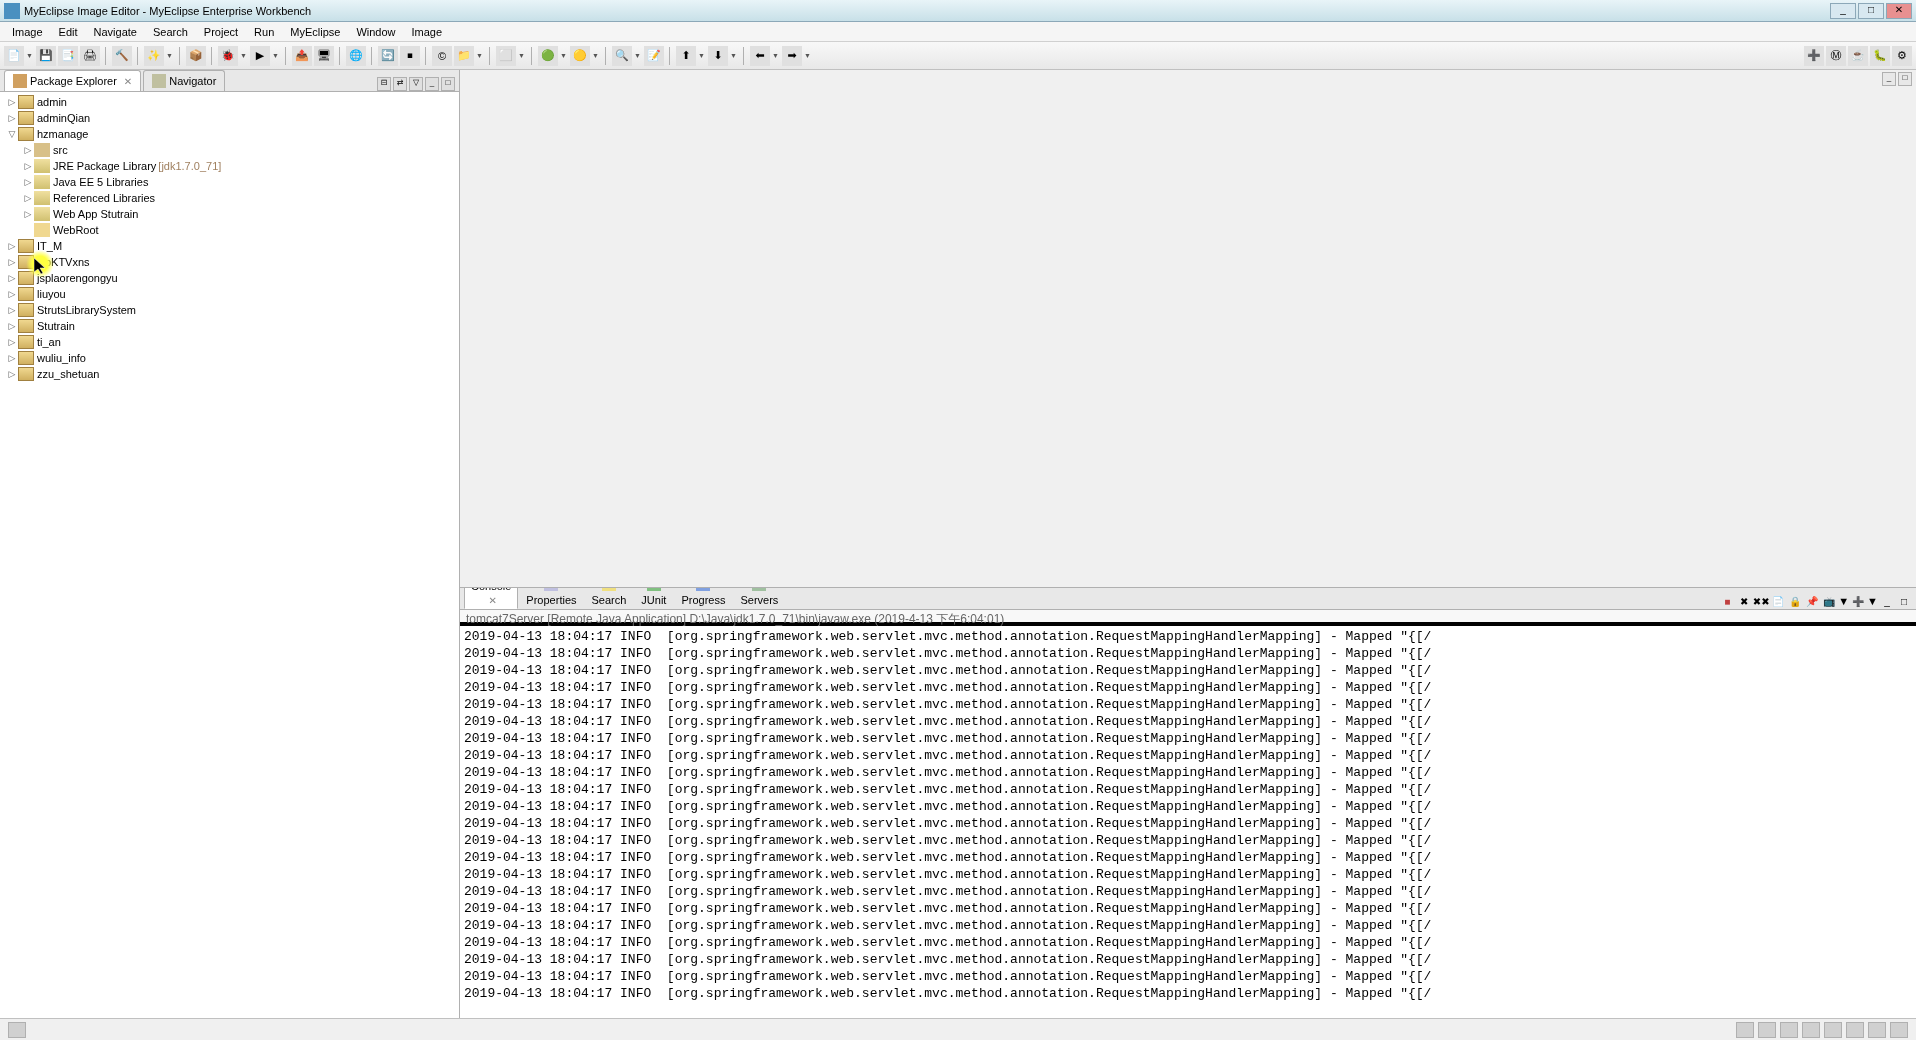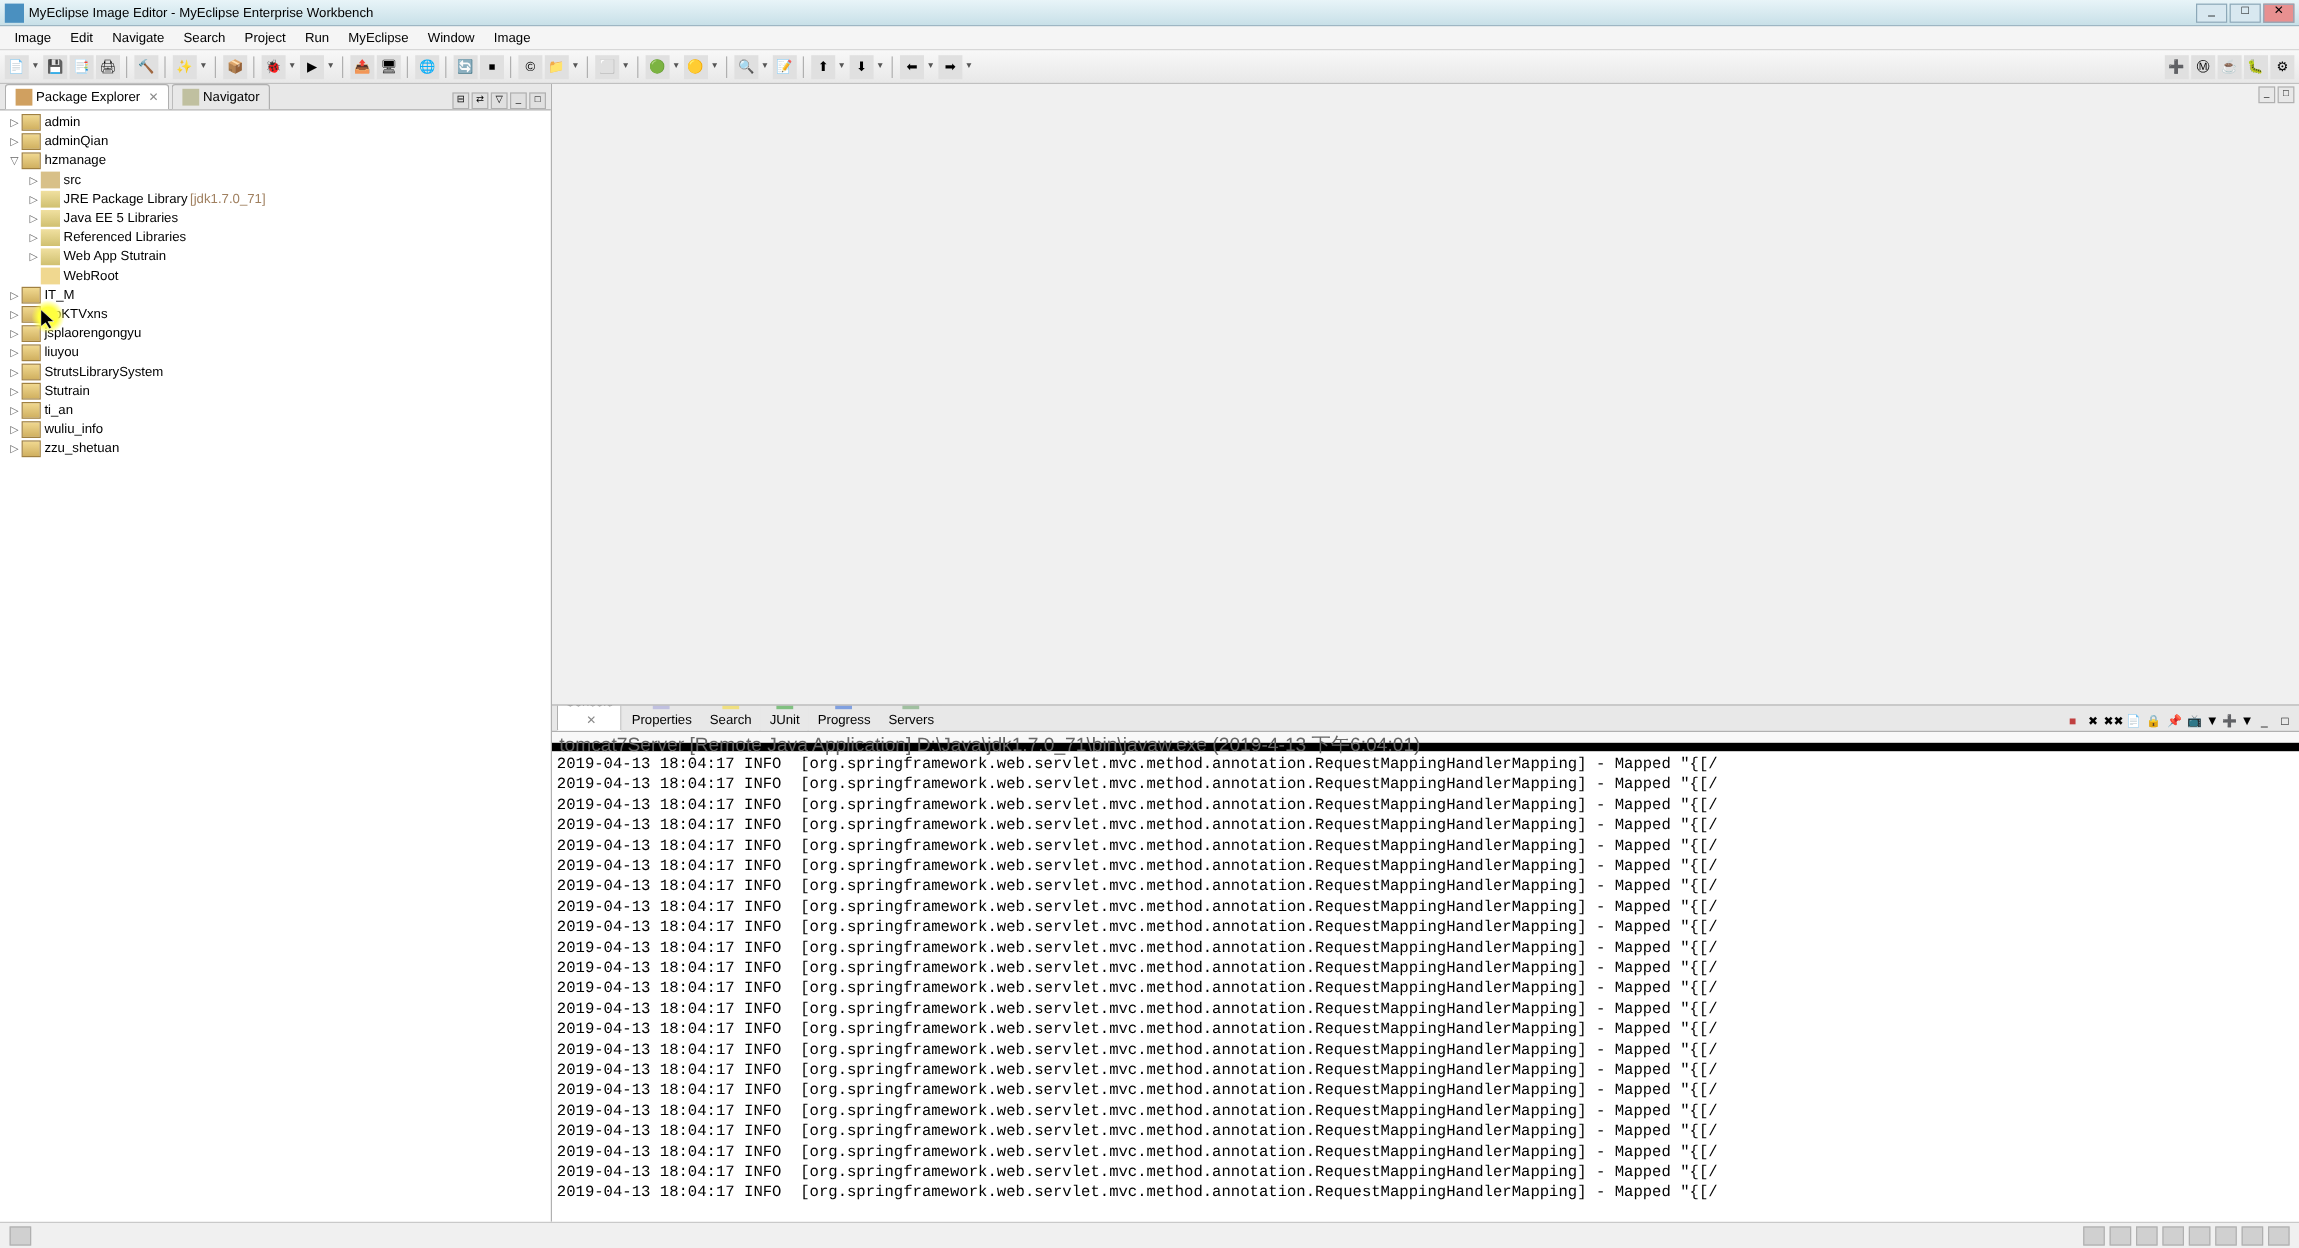--- a/index.html
+++ b/index.html
@@ -68,21 +68,21 @@
 .bottom-tab .tab-icon.props { background: #c0c0e0; }
 .bottom-tab .tab-icon.search { background: #f0e080; }
 .bottom-tab .tab-icon.junit { background: #80c080; }
 .bottom-tab .tab-icon.progress { background: #80a0e0; }
 .bottom-tab .tab-icon.servers { background: #a0c0a0; }
 .bottom-tab .close-x { font-size: 10px; color: #888; margin-left: 3px; }
 .bottom-tabs .console-btns { margin-left: auto; display: flex; gap: 1px; padding-right: 4px; align-items: center; }
 .bottom-tabs .cbtn { width: 16px; height: 16px; border: 1px solid transparent; cursor: pointer; display: flex; align-items: center; justify-content: center; font-size: 10px; }
 .bottom-tabs .cbtn.red { color: #c04040; }
 
-.console-info { height: 16px; padding: 1px 6px; color: #666; font-size: 16px; background: #f8f8f8; border-bottom: 7px solid #000000; }
+.console-info { height: 16px; padding: 1px 6px; color: #666; font-size: 12px; background: #f8f8f8; border-bottom: 4px solid #000000; }
 .console-content { flex: 1; overflow: auto; font-family: 'Courier New', monospace; font-size: 13px; padding: 2px 4px; line-height: 17px; white-space: pre; color: #000; }
 
 
 .statusbar { height: 22px; background: #f0f0f0; border-top: 1px solid #c0c0c0; display: flex; align-items: center; padding: 0 6px; }
 .statusbar .spring { flex: 1; }
 .statusbar .sb-icon { width: 18px; height: 16px; margin: 0 2px; background: #d0d0d0; border: 1px solid #b0b0b0; }
 
 
 .cursor-marker { position: absolute; left: 26px; top: 250px; z-index: 10; }
 </style>

